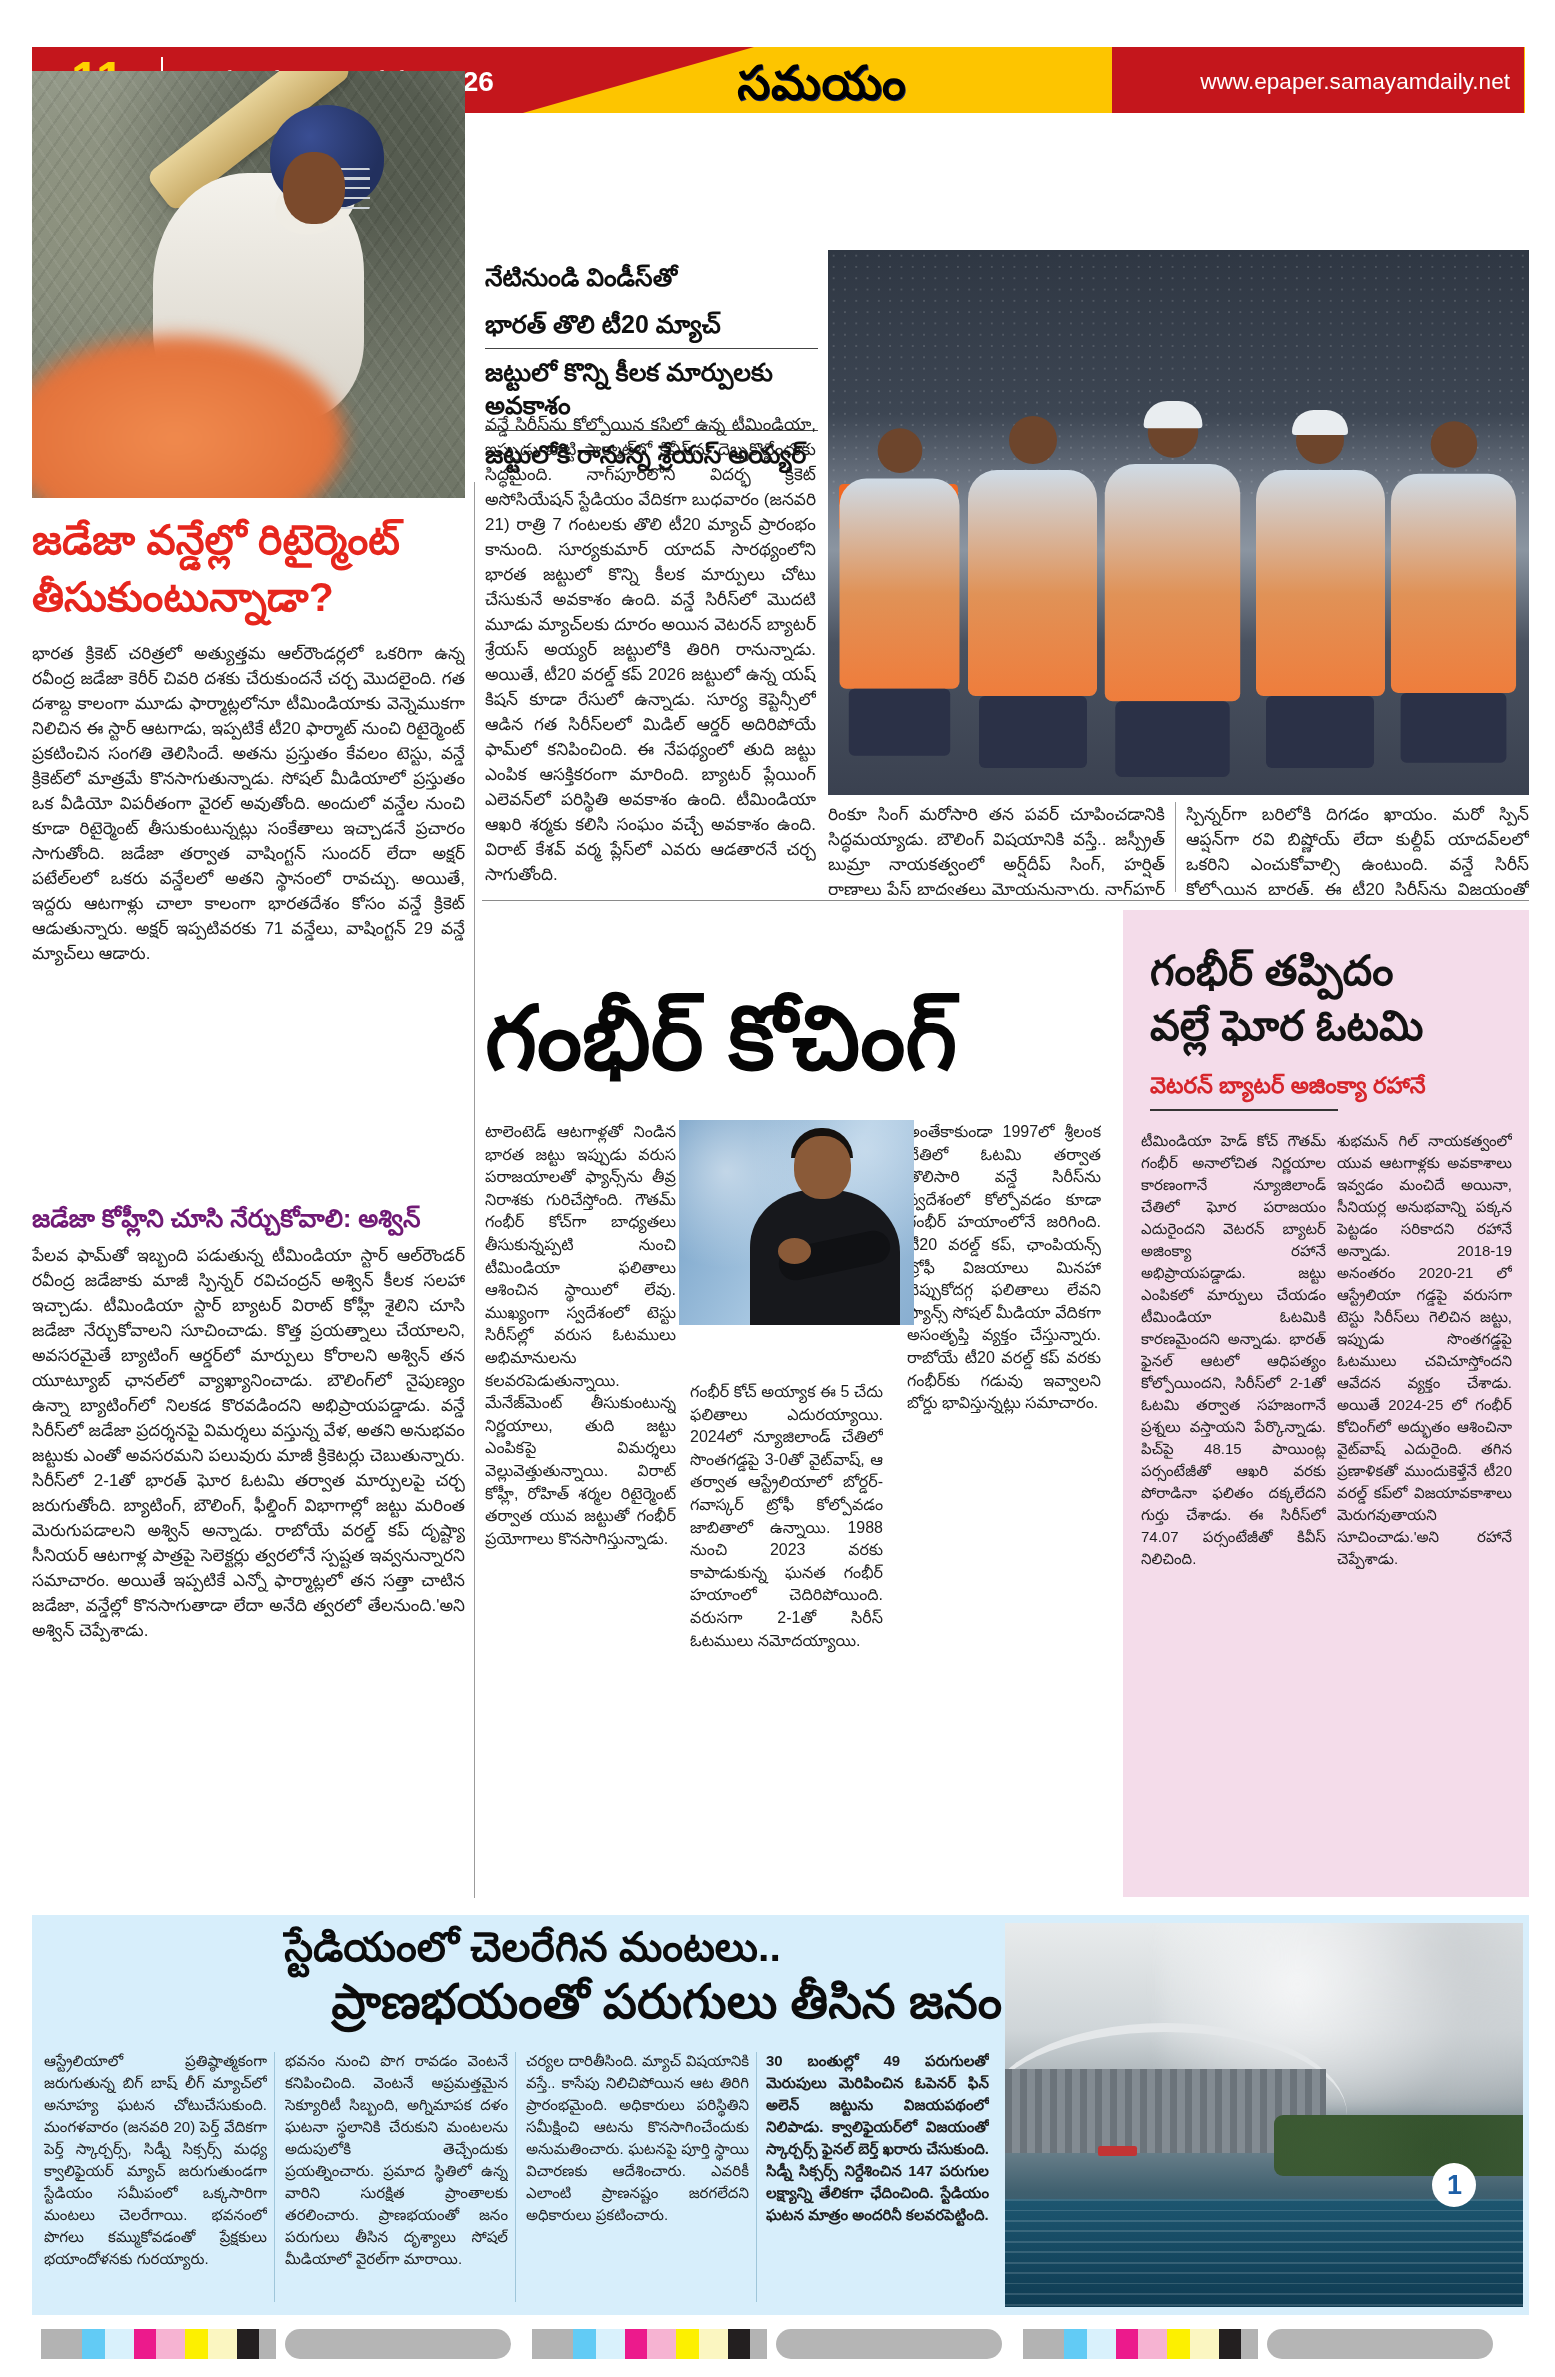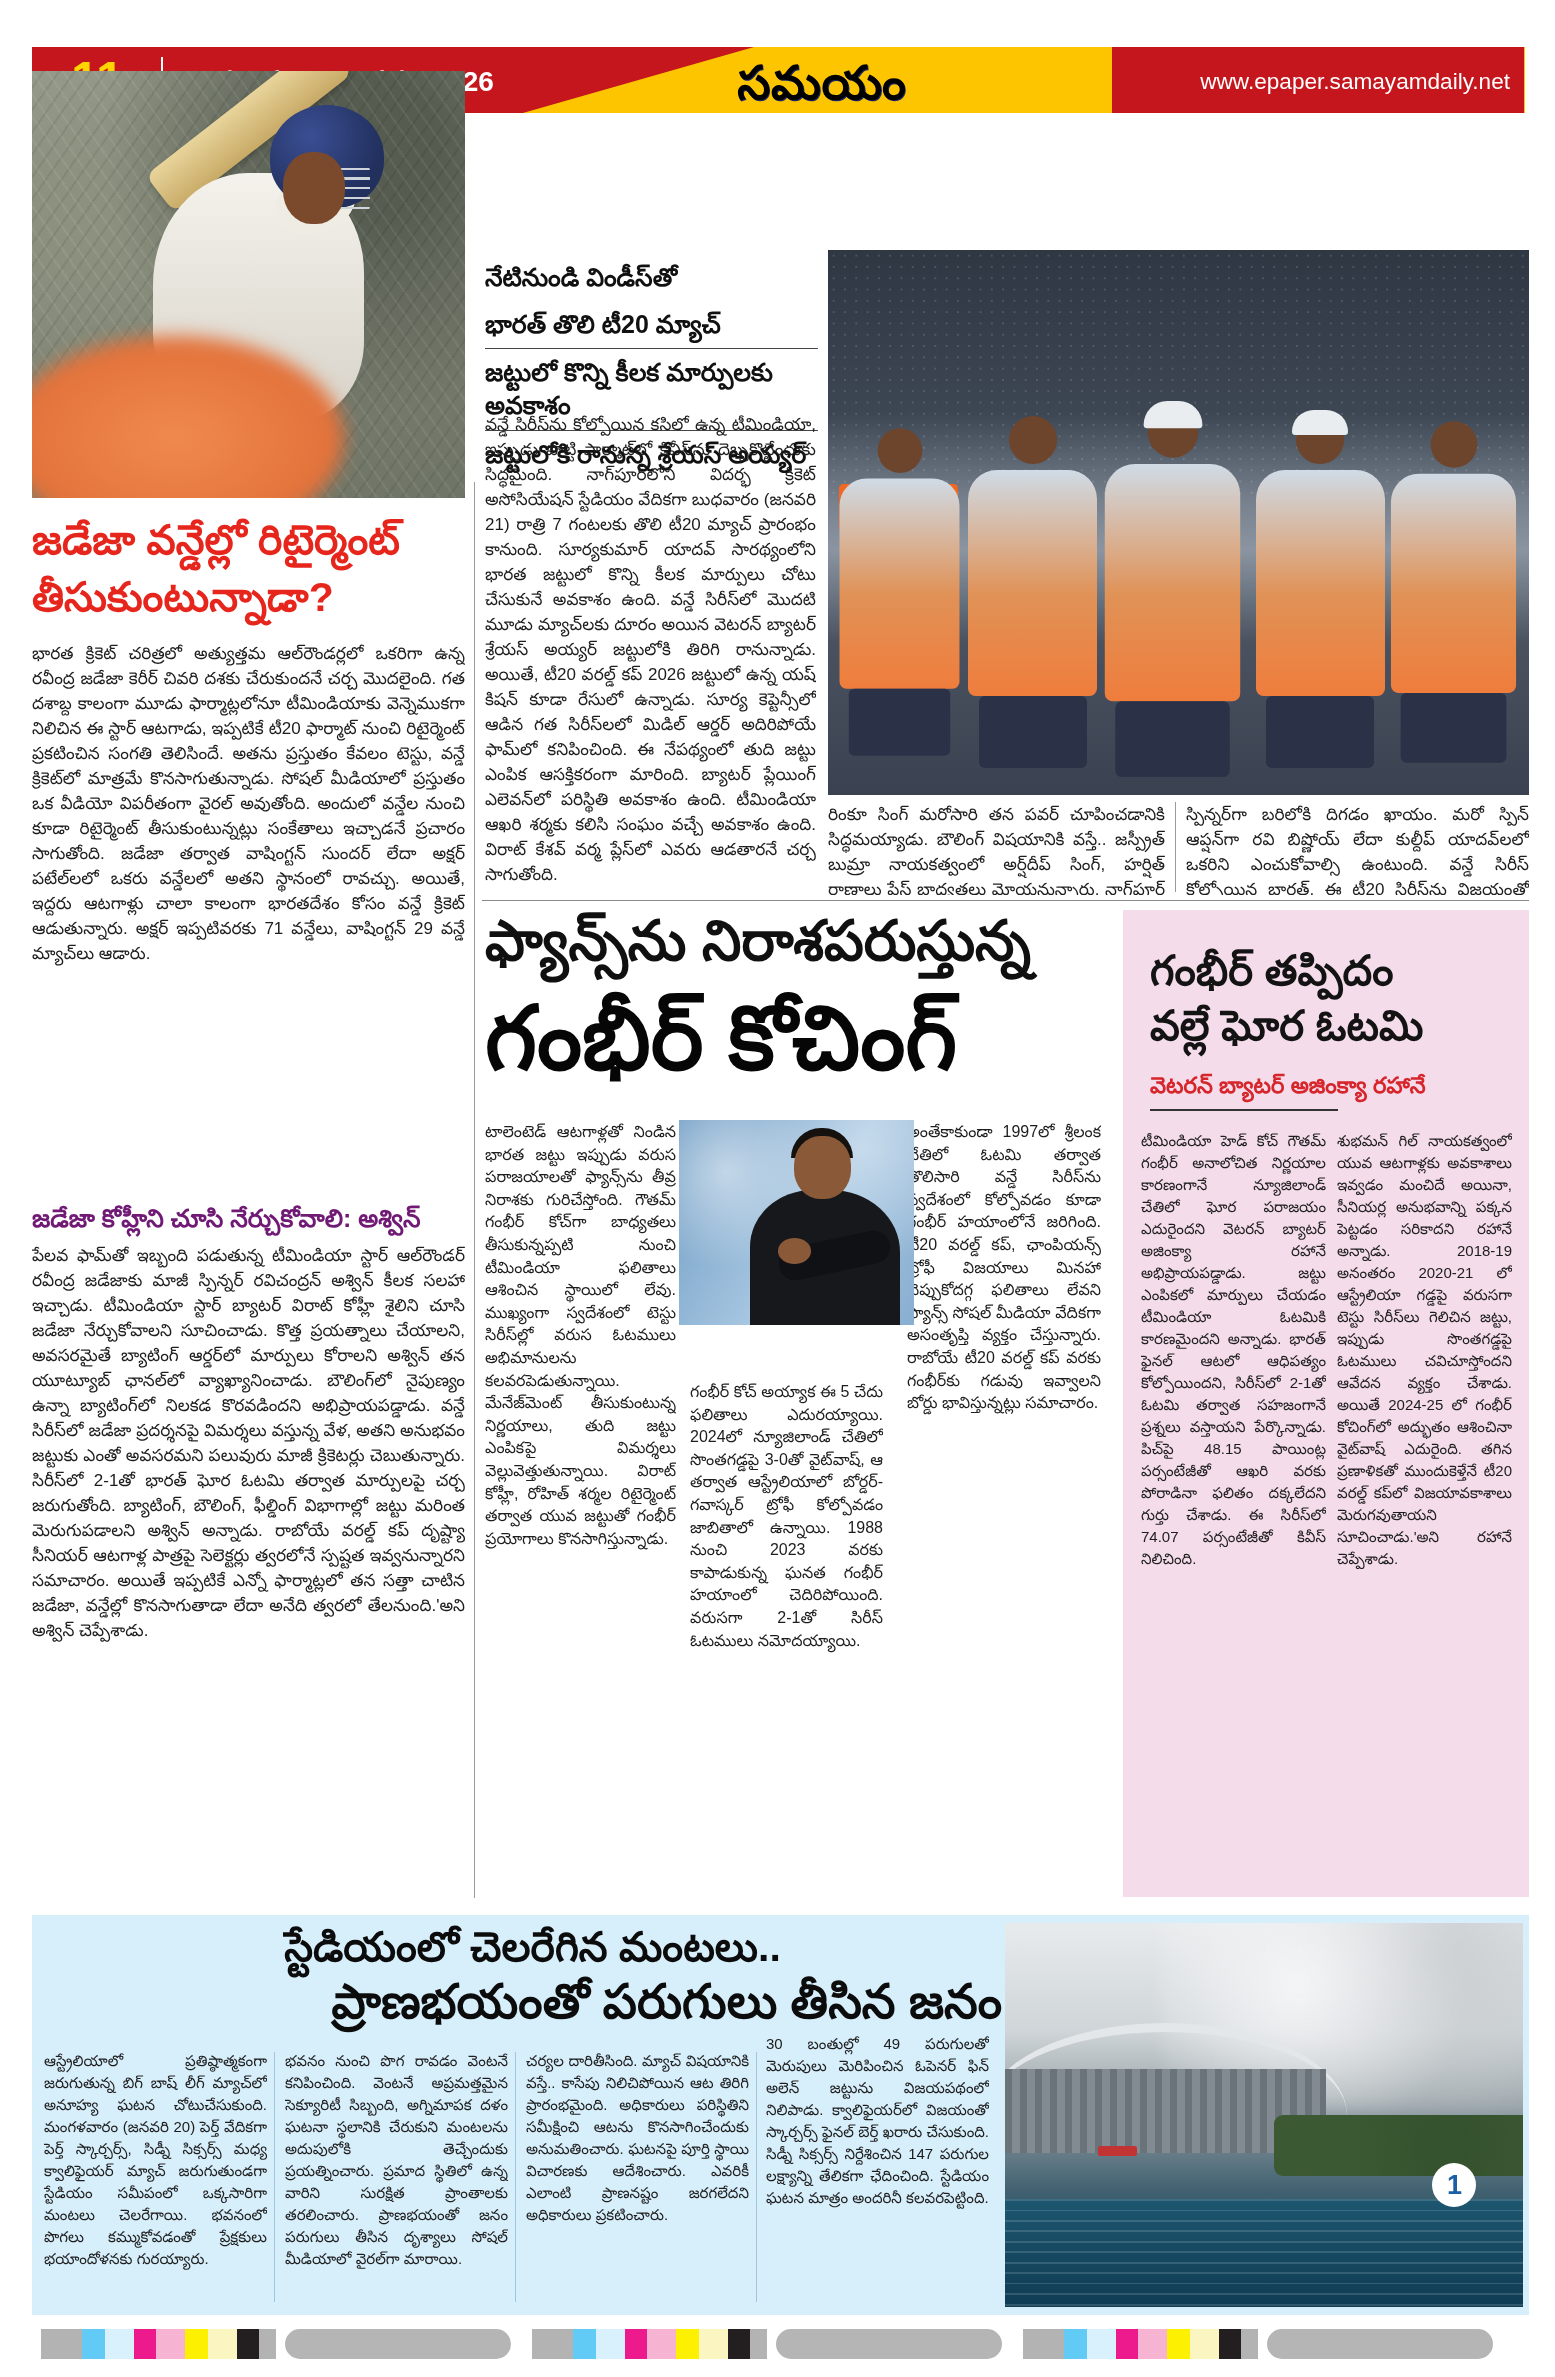--- a/index.html
+++ b/index.html
@@ -194,21 +194,20 @@
     </div>
   </div>
 
   <div class="abs bodytxt" style="left:828px;top:802px;width:337px;height:93px;">రింకూ సింగ్ మరోసారి తన పవర్ చూపించడానికి సిద్ధమయ్యాడు. బౌలింగ్ విషయానికి వస్తే.. జస్ప్రీత్ బుమ్రా నాయకత్వంలో అర్ష్‌దీప్ సింగ్, హర్షిత్ రాణాలు పేస్ బాధ్యతలు మోయనున్నారు. నాగ్‌పూర్ పిచ్ సాధారణంగా స్పిన్నర్లకు అనుకూలంగా ఉంటుంది కాబట్టి, వరుణ్ చక్రవర్తి ప్రధాన</div>
   <div class="abs bodytxt" style="left:1186px;top:802px;width:343px;height:93px;">స్పిన్నర్‌గా బరిలోకి దిగడం ఖాయం. మరో స్పిన్ ఆప్షన్‌గా రవి బిష్ణోయ్ లేదా కుల్దీప్ యాదవ్‌లలో ఒకరిని ఎంచుకోవాల్సి ఉంటుంది. వన్డే సిరీస్ కోల్పోయిన భారత్, ఈ టీ20 సిరీస్‌ను విజయంతో ప్రారంభించి వరల్డ్ కప్ ముందర ఆత్మవిశ్వాసాన్ని పెంచుకోవాలని భావిస్తోంది.</div>
 
   <div class="abs vrule" style="left:474px;top:482px;height:1416px;"></div>
   <div class="abs vrule" style="left:1175px;top:802px;height:90px;"></div>
   <div class="abs hrule" style="left:482px;top:900px;width:1047px;"></div>
 
-  <div class="abs gam-kicker">ఫ్యాన్స్‌ను నిరాశపరుస్తున్న</div>
   <div class="abs gam-hl">గంభీర్ కోచింగ్</div>
 
   <div class="abs bodytxt sm" style="left:485px;top:1121px;width:191px;height:769px;">టాలెంటెడ్ ఆటగాళ్లతో నిండిన భారత జట్టు ఇప్పుడు వరుస పరాజయాలతో ఫ్యాన్స్‌ను తీవ్ర నిరాశకు గురిచేస్తోంది. గౌతమ్ గంభీర్ కోచ్‌గా బాధ్యతలు తీసుకున్నప్పటి నుంచి టీమిండియా ఫలితాలు ఆశించిన స్థాయిలో లేవు. ముఖ్యంగా స్వదేశంలో టెస్టు సిరీస్‌ల్లో వరుస ఓటములు అభిమానులను కలవరపెడుతున్నాయి. మేనేజ్‌మెంట్ తీసుకుంటున్న నిర్ణయాలు, తుది జట్టు ఎంపికపై విమర్శలు వెల్లువెత్తుతున్నాయి. విరాట్ కోహ్లీ, రోహిత్ శర్మల రిటైర్మెంట్ తర్వాత యువ జట్టుతో గంభీర్ ప్రయోగాలు కొనసాగిస్తున్నాడు.</div>
   <div class="abs bodytxt sm" style="left:690px;top:1333px;width:193px;height:557px;margin-top:48px;">గంభీర్ కోచ్ అయ్యాక ఈ 5 చేదు ఫలితాలు ఎదురయ్యాయి. 2024లో న్యూజిలాండ్ చేతిలో సొంతగడ్డపై 3-0తో వైట్‌వాష్, ఆ తర్వాత ఆస్ట్రేలియాలో బోర్డర్-గవాస్కర్ ట్రోఫీ కోల్పోవడం జాబితాలో ఉన్నాయి. 1988 నుంచి 2023 వరకు కాపాడుకున్న ఘనత గంభీర్ హయాంలో చెదిరిపోయింది. వరుసగా 2-1తో సిరీస్ ఓటములు నమోదయ్యాయి.</div>
   <div class="abs bodytxt sm" style="left:907px;top:1121px;width:194px;height:769px;">అంతేకాకుండా 1997లో శ్రీలంక చేతిలో ఓటమి తర్వాత తొలిసారి వన్డే సిరీస్‌ను స్వదేశంలో కోల్పోవడం కూడా గంభీర్ హయాంలోనే జరిగింది. టీ20 వరల్డ్ కప్, ఛాంపియన్స్ ట్రోఫీ విజయాలు మినహా చెప్పుకోదగ్గ ఫలితాలు లేవని ఫ్యాన్స్ సోషల్ మీడియా వేదికగా అసంతృప్తి వ్యక్తం చేస్తున్నారు. రాబోయే టీ20 వరల్డ్ కప్ వరకు గంభీర్‌కు గడువు ఇవ్వాలని బోర్డు భావిస్తున్నట్లు సమాచారం.</div>
 
   <div class="abs ph ph-gam">
     <div class="gfig"></div>
     <div class="ghair"></div>
     <div class="ghead"></div>
@@ -226,21 +225,21 @@
     <div class="abs bodytxt xs" style="left:18px;top:220px;width:185px;height:745px;">టీమిండియా హెడ్ కోచ్ గౌతమ్ గంభీర్ అనాలోచిత నిర్ణయాల కారణంగానే న్యూజిలాండ్ చేతిలో ఘోర పరాజయం ఎదురైందని వెటరన్ బ్యాటర్ అజింక్యా రహానే అభిప్రాయపడ్డాడు. జట్టు ఎంపికలో మార్పులు చేయడం టీమిండియా ఓటమికి కారణమైందని అన్నాడు. భారత్ ఫైనల్ ఆటలో ఆధిపత్యం కోల్పోయిందని, సిరీస్‌లో 2-1తో ఓటమి తర్వాత సహజంగానే ప్రశ్నలు వస్తాయని పేర్కొన్నాడు. పిచ్‌పై 48.15 పాయింట్ల పర్సంటేజీతో ఆఖరి వరకు పోరాడినా ఫలితం దక్కలేదని గుర్తు చేశాడు. ఈ సిరీస్‌లో 74.07 పర్సంటేజీతో కివీస్ నిలిచింది.</div>
     <div class="abs bodytxt xs" style="left:214px;top:220px;width:175px;height:745px;">శుభమన్ గిల్ నాయకత్వంలో యువ ఆటగాళ్లకు అవకాశాలు ఇవ్వడం మంచిదే అయినా, సీనియర్ల అనుభవాన్ని పక్కన పెట్టడం సరికాదని రహానే అన్నాడు. 2018-19 అనంతరం 2020-21 లో ఆస్ట్రేలియా గడ్డపై వరుసగా టెస్టు సిరీస్‌లు గెలిచిన జట్టు, ఇప్పుడు సొంతగడ్డపై ఓటములు చవిచూస్తోందని ఆవేదన వ్యక్తం చేశాడు. అయితే 2024-25 లో గంభీర్ కోచింగ్‌లో అద్భుతం ఆశించినా వైట్‌వాష్ ఎదురైంది. తగిన ప్రణాళికతో ముందుకెళ్తేనే టీ20 వరల్డ్ కప్‌లో విజయావకాశాలు మెరుగవుతాయని సూచించాడు.'అని రహానే చెప్పేశాడు.</div>
   </div>
 
   <div class="abs bluebox">
     <div class="blue-h1">స్టేడియంలో చెలరేగిన మంటలు..</div>
     <div class="blue-h2">ప్రాణభయంతో పరుగులు తీసిన జనం!</div>
     <div class="abs bodytxt xs" style="left:12px;top:135px;width:223px;height:253px;">ఆస్ట్రేలియాలో ప్రతిష్ఠాత్మకంగా జరుగుతున్న బిగ్ బాష్ లీగ్ మ్యాచ్‌లో అనూహ్య ఘటన చోటుచేసుకుంది. మంగళవారం (జనవరి 20) పెర్త్ వేదికగా పెర్త్ స్కార్చర్స్, సిడ్నీ సిక్సర్స్ మధ్య క్వాలిఫైయర్ మ్యాచ్ జరుగుతుండగా స్టేడియం సమీపంలో ఒక్కసారిగా మంటలు చెలరేగాయి. భవనంలో పొగలు కమ్ముకోవడంతో ప్రేక్షకులు భయాందోళనకు గురయ్యారు.</div>
     <div class="abs bodytxt xs" style="left:494px;top:135px;width:223px;height:253px;">చర్యల దారితీసింది. మ్యాచ్ విషయానికి వస్తే.. కాసేపు నిలిచిపోయిన ఆట తిరిగి ప్రారంభమైంది. అధికారులు పరిస్థితిని సమీక్షించి ఆటను కొనసాగించేందుకు అనుమతించారు. ఘటనపై పూర్తి స్థాయి విచారణకు ఆదేశించారు. ఎవరికీ ఎలాంటి ప్రాణనష్టం జరగలేదని అధికారులు ప్రకటించారు.</div>
     <div class="abs bodytxt xs" style="left:253px;top:135px;width:223px;height:253px;">భవనం నుంచి పొగ రావడం వెంటనే కనిపించింది. వెంటనే అప్రమత్తమైన సెక్యూరిటీ సిబ్బంది, అగ్నిమాపక దళం ఘటనా స్థలానికి చేరుకుని మంటలను అదుపులోకి తెచ్చేందుకు ప్రయత్నించారు. ప్రమాద స్థితిలో ఉన్న వారిని సురక్షిత ప్రాంతాలకు తరలించారు. ప్రాణభయంతో జనం పరుగులు తీసిన దృశ్యాలు సోషల్ మీడియాలో వైరల్‌గా మారాయి.</div>
-    <div class="abs bodytxt xs" style="left:734px;top:118px;width:223px;height:253px;">30 బంతుల్లో 49 పరుగులతో మెరుపులు మెరిపించిన ఓపెనర్ ఫిన్ అలెన్ జట్టును విజయపథంలో నిలిపాడు. క్వాలిఫైయర్‌లో విజయంతో స్కార్చర్స్ ఫైనల్ బెర్త్ ఖరారు చేసుకుంది. సిడ్నీ సిక్సర్స్ నిర్దేశించిన 147 పరుగుల లక్ష్యాన్ని తేలికగా ఛేదించింది. స్టేడియం ఘటన మాత్రం అందరినీ కలవరపెట్టింది.</div>
+    <div class="abs bodytxt xs" style="left:734px;top:135px;width:223px;height:253px;font-weight:bold;">30 బంతుల్లో 49 పరుగులతో మెరుపులు మెరిపించిన ఓపెనర్ ఫిన్ అలెన్ జట్టును విజయపథంలో నిలిపాడు. క్వాలిఫైయర్‌లో విజయంతో స్కార్చర్స్ ఫైనల్ బెర్త్ ఖరారు చేసుకుంది. సిడ్నీ సిక్సర్స్ నిర్దేశించిన 147 పరుగుల లక్ష్యాన్ని తేలికగా ఛేదించింది. స్టేడియం ఘటన మాత్రం అందరినీ కలవరపెట్టింది.</div>
     <div class="abs vrule" style="left:242px;top:137px;height:250px;background:#9fc6da;"></div>
     <div class="abs vrule" style="left:483px;top:137px;height:250px;background:#9fc6da;"></div>
     <div class="abs vrule" style="left:724px;top:137px;height:250px;background:#9fc6da;"></div>
   </div>
 
   <div class="abs ph ph-stad">
     <div class="smoke"></div>
     <div class="roof"></div>
     <div class="stand"></div>
     <div class="trees"></div>

